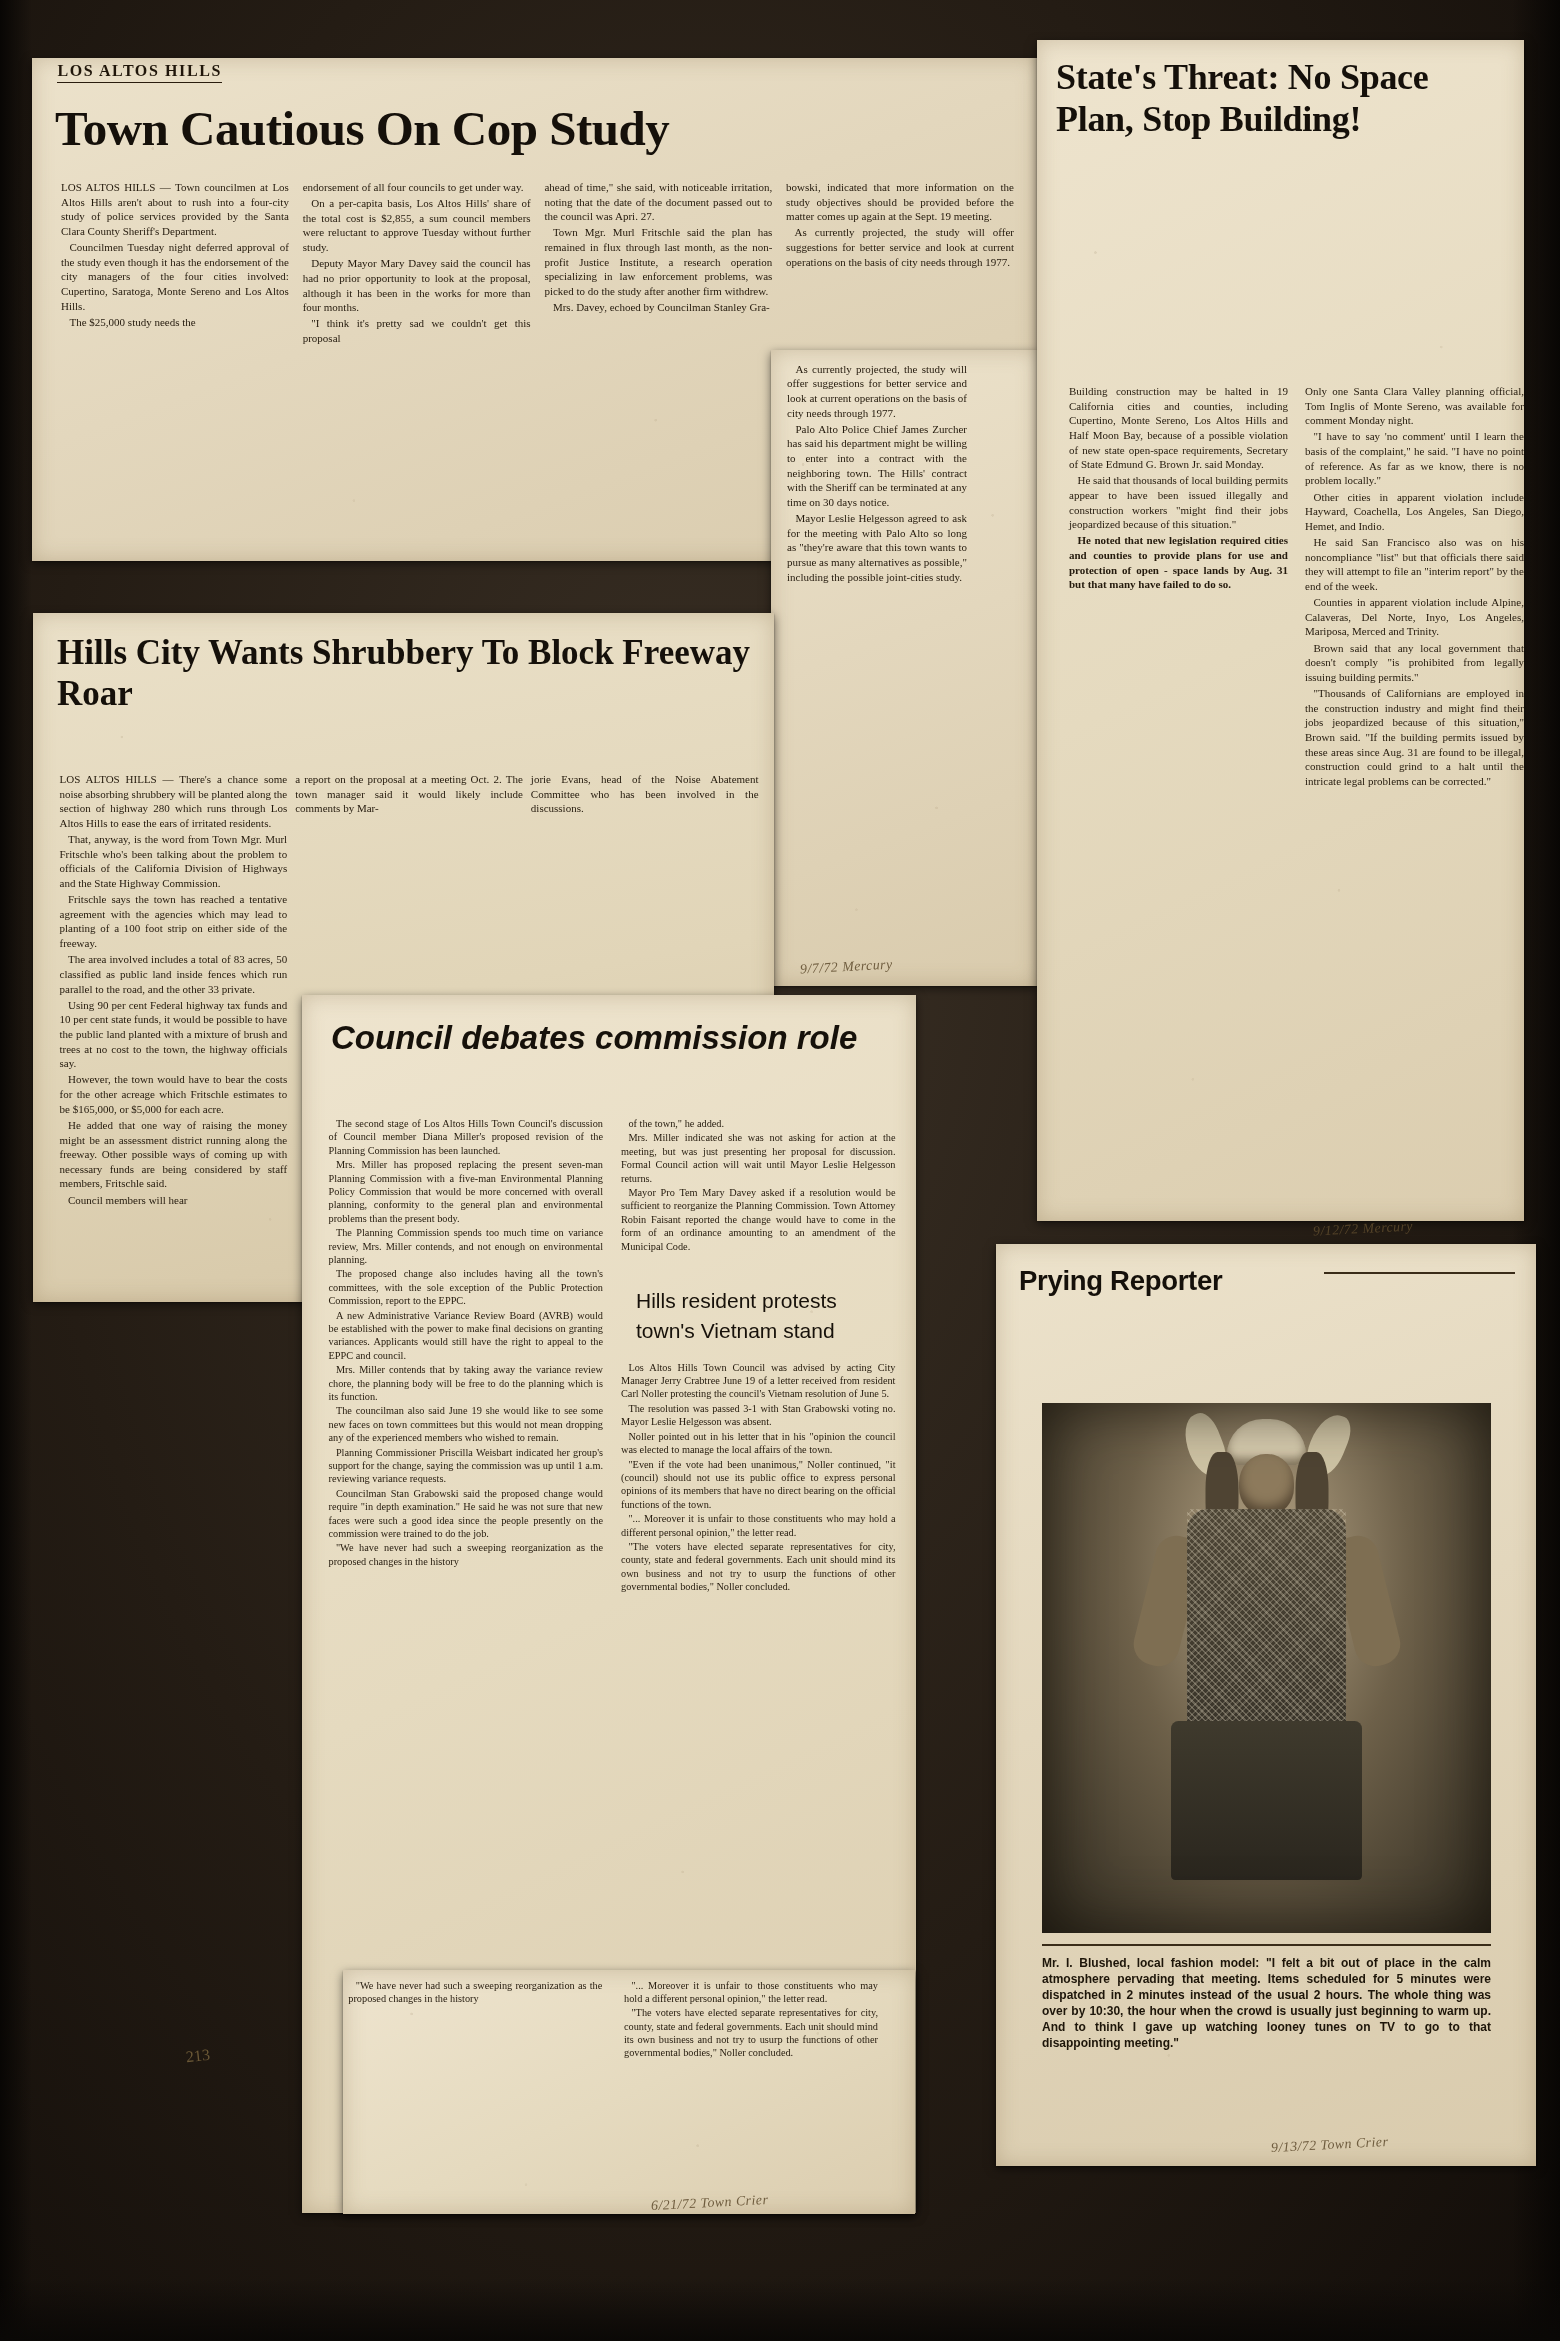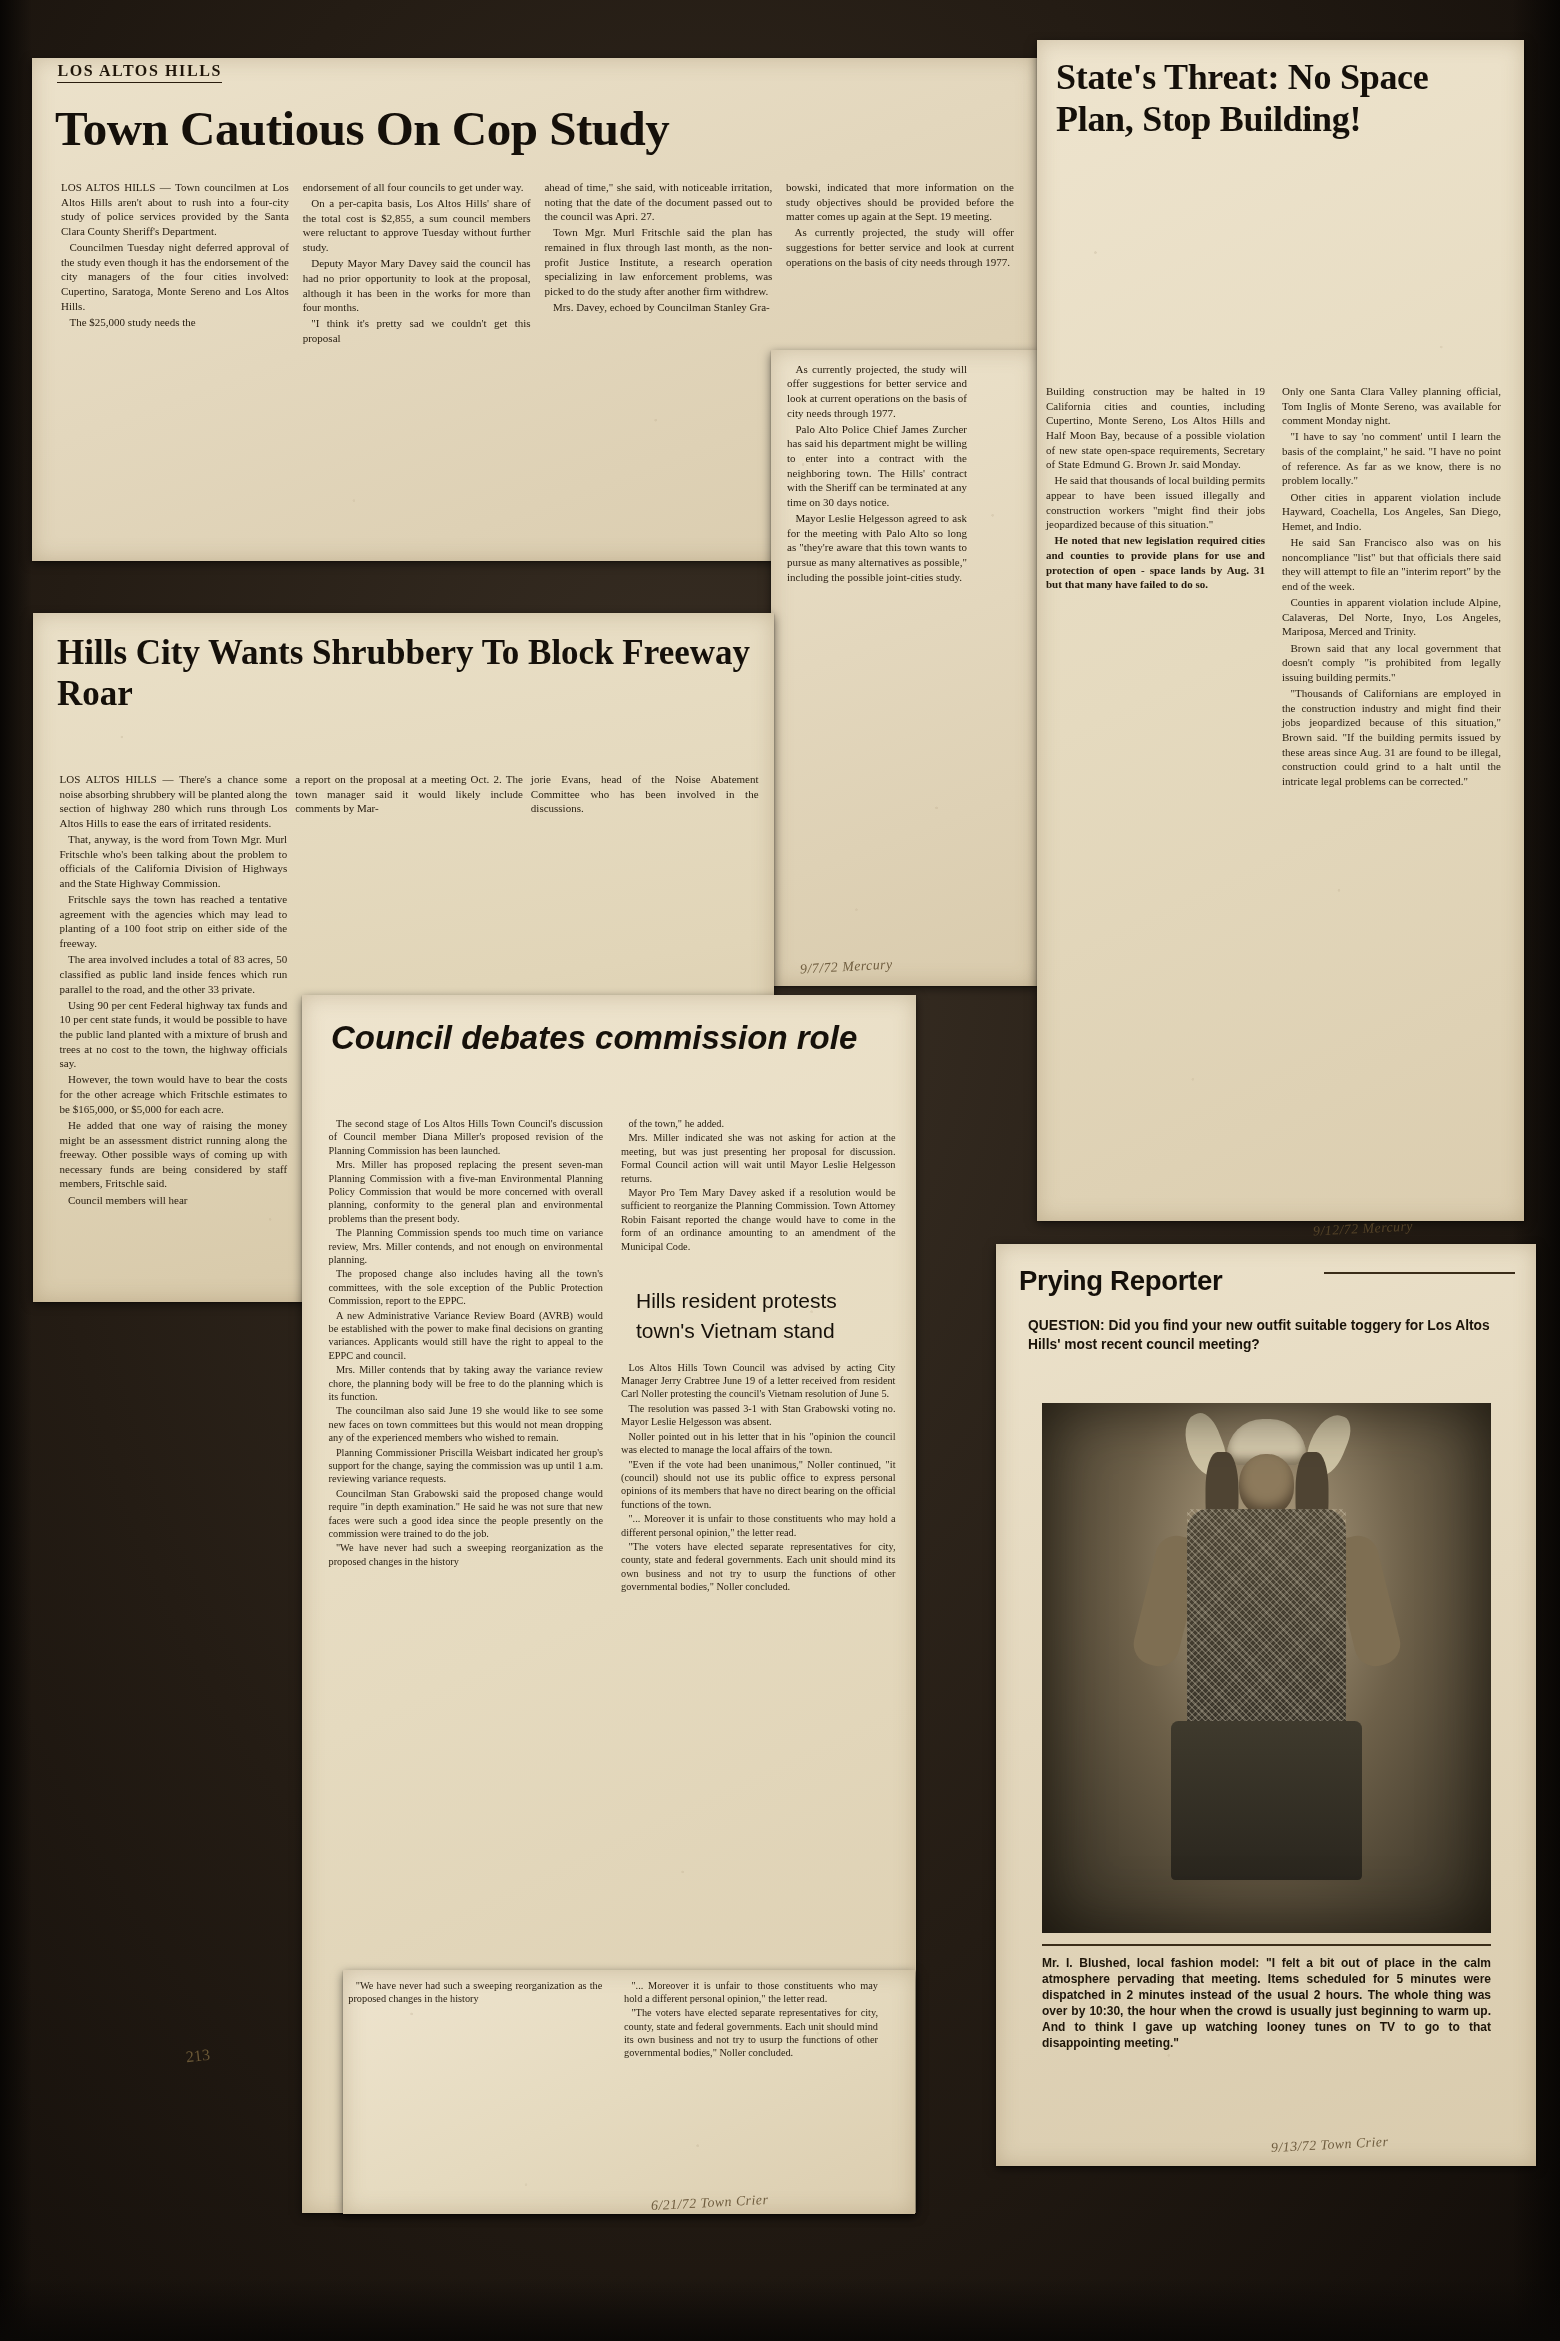--- a/index.html
+++ b/index.html
@@ -288,21 +288,21 @@
   </div>
 </div>
 <div class="hand" style="left:800px; top:959px;">9/7/72  Mercury</div>
 
 <div class="clip paper-b" style="left:1037px; top:40px; width:487px; height:1181px;">
   <div class="grain"></div>
   <div class="edge-shade"></div>
 
   <div class="headline h-state" style="position:absolute; left:19px; top:17px; width:455px;">State's Threat: No Space Plan, Stop Building!</div>
 
-  <div style="position:absolute; left:9px; top:344px; width:455px;">
+  <div style="position:absolute; left:32px; top:344px; width:455px;">
     <div class="cols" style="gap:17px;">
       <div class="col body-txt" style="width:217px;">
         <p class="noind">Building construction may be halted in 19 California cities and counties, including Cupertino, Monte Sereno, Los Altos Hills and Half Moon Bay, because of a possible violation of new state open-space requirements, Secretary of State Edmund G. Brown Jr. said Monday.</p>
         <p>He said that thousands of local building permits appear to have been issued illegally and construction workers "might find their jobs jeopardized because of this situation."</p>
         <p style="font-weight:bold;">He noted that new legislation required cities and counties to provide plans for use and protection of open - space lands by Aug. 31 but that many have failed to do so.</p>
       </div>
       <div class="col body-txt" style="width:217px;">
         <p class="noind">Only one Santa Clara Valley planning official, Tom Inglis of Monte Sereno, was available for comment Monday night.</p>
         <p>"I have to say 'no comment' until I learn the basis of the complaint," he said. "I have no point of reference. As far as we know, there is no problem locally."</p>
         <p>Other cities in apparent violation include Hayward, Coachella, Los Angeles, San Diego, Hemet, and Indio.</p>
@@ -402,24 +402,20 @@
 <div class="hand" style="left:651px; top:2195px;">6/21/72  Town Crier</div>
 
 <div class="clip paper-a" style="left:996px; top:1244px; width:540px; height:922px;">
   <div class="grain"></div>
   <div class="edge-shade"></div>
 
   <div class="h-prying" style="position:absolute; left:23px; top:21px;">Prying Reporter</div>
 
   <div style="position:absolute; left:328px; top:27.5px; width:191px; height:2.1px; background:#3a2c18;"></div>
 
-  <div class="q-txt" style="position:absolute; left:32px; top:72px; width:466px;">
-    <span>QUESTION:</span>
-    <span>Did you find your new outfit suitable toggery for Los Altos Hills' most recent council meeting?</span>
-  </div>
 
   <div class="photo-frame" style="left:46px; top:159px; width:449px; height:530px;">
     <div class="photo">
       <div class="ph-figure" style="top:0; width:371px; height:530px;">
         <div class="ph-wing-l"></div>
         <div class="ph-wing-r"></div>
         <div class="ph-helm"></div>
         <div class="ph-hair-l"></div>
         <div class="ph-hair-r"></div>
         <div class="ph-face"></div>

